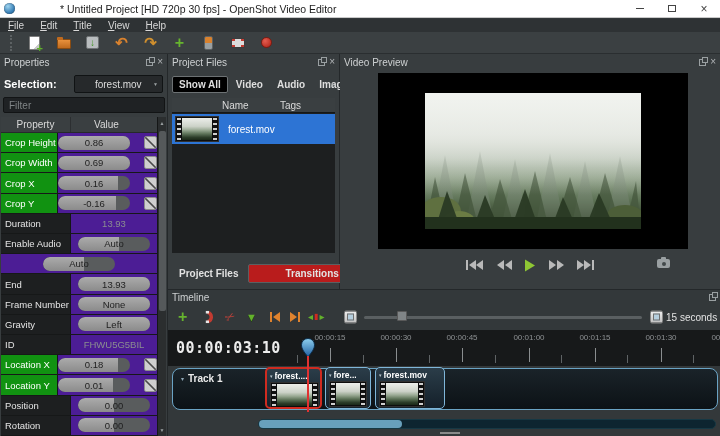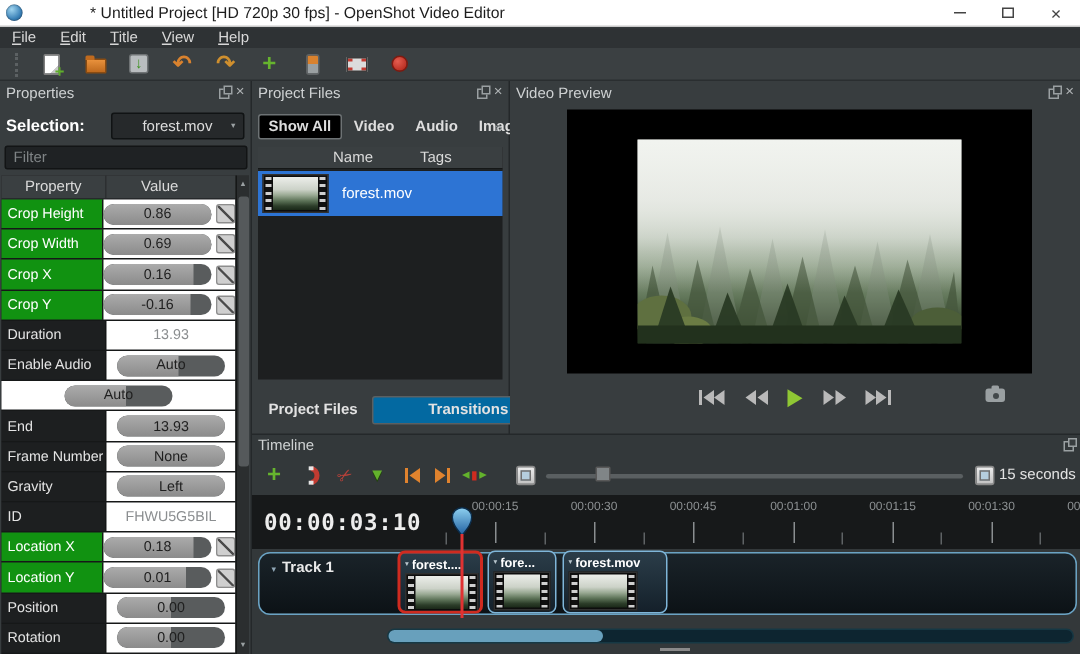--- a/index.html
+++ b/index.html
@@ -76,21 +76,21 @@
   .prop-table{position:absolute;top:63px;left:1px;right:1px;bottom:0;background:#1d1f20;}
   .prop-thead{height:16px;display:flex;background:#3a3f41;border-bottom:1px solid #26292b;}
   .prop-th{font-size:10px;color:#dadada;display:flex;align-items:center;justify-content:center;}
   .prop-th.name{width:70px;border-right:1px solid #2c2f31;}
   .prop-th.value{flex:1;margin-right:24px;}
   .prop-rows{position:absolute;top:16px;left:0;right:9px;bottom:0;display:flex;flex-direction:column;}
   .prop-row{flex:1;display:flex;border-bottom:1px solid #161818;min-height:0;}
   .prop-cell-name{width:70px;background:#1d1f20;color:#e4e4e4;font-size:9.5px;display:flex;
     align-items:center;padding-left:4px;border-right:1px solid #141616;overflow:hidden;white-space:nowrap;}
   .prop-row.keyframed .prop-cell-name{background:#119211;color:#ffffff;}
-  .prop-cell-value{flex:1;display:flex;align-items:center;justify-content:center;gap:3px;background:#ffffff;}
+  .prop-cell-value{flex:1;display:flex;align-items:center;justify-content:center;gap:14px;background:#4c1d95;}
   .pill{position:relative;width:72px;height:14px;border-radius:7px;background:#595c5d;overflow:hidden;}
   .pill-fill{position:absolute;left:0;top:0;bottom:0;border-radius:7px 0 0 7px;
     background:linear-gradient(180deg,#ababab,#8b8b8b);}
   .pill-text{position:absolute;inset:0;display:flex;align-items:center;justify-content:center;
     font-size:9.5px;color:#1f1f1f;}
   .kf-btn{display:none;width:13px;height:13px;border:1px solid #8d8d8d;border-radius:2px;
     background:linear-gradient(to top right,#cfcfcf 43%,#4a4a4a 47%,#4a4a4a 53%,#cfcfcf 57%);}
   .prop-row.keyframed .kf-btn{display:block;}
   .plain-value{display:none;font-size:9.5px;color:#8b8e90;}
   .prop-row.plain .plain-value{display:block;}
@@ -118,21 +118,21 @@
   .film{position:relative;background:#0d0d0d;border:1px solid #303030;}
   .film::before,.film::after{content:"";position:absolute;top:1px;bottom:1px;width:4px;
     background:repeating-linear-gradient(180deg,#cfcfcf 0 2px,#101010 2px 5px);}
   .film::before{left:1px;}
   .film::after{right:1px;}
   .film-img{position:absolute;left:6px;right:6px;top:1px;bottom:1px;
     background:linear-gradient(180deg,#eceeea 0%,#ccd2c8 38%,#9aaa94 55%,#5d7358 72%,#2c3d29 88%,#1a2818 100%);}
   .film-thumb{width:44px;height:26px;margin-left:3px;flex:0 0 auto;}
   .pf-bottom-tabs{position:absolute;bottom:6px;left:4px;display:flex;gap:3px;align-items:center;}
   .bottom-tab{font-size:10px;font-weight:bold;color:#e2e2e2;padding:3px 7px;white-space:nowrap;}
-  .bottom-tab:not(.active){border:1px solid #5b6062;background:#0369a1;border-radius:2px;padding-left:36px;}
+  .bottom-tab:not(.active){border:1px solid #5b6062;background:#b91c1c;border-radius:2px;padding-left:36px;}
 
   
   .pv-panel{position:absolute;left:340px;top:54px;right:0;height:236px;background:#383d3f;
     border-bottom:1px solid #24282a;}
   .pv-stage{position:absolute;left:38px;top:19px;width:310px;height:176px;background:#000;
     display:flex;align-items:center;justify-content:center;}
   .pv-video{position:relative;width:216px;height:136px;overflow:hidden;
     background:linear-gradient(180deg,#e4e6e2 0%,#d7dad4 30%,#bac4b6 48%,#93a48c 62%,#5f7457 78%,#324229 92%,#1f2d1c 100%);}
   .pv-video svg{position:absolute;inset:0;}
   .pv-video::after{content:"";position:absolute;inset:0;

